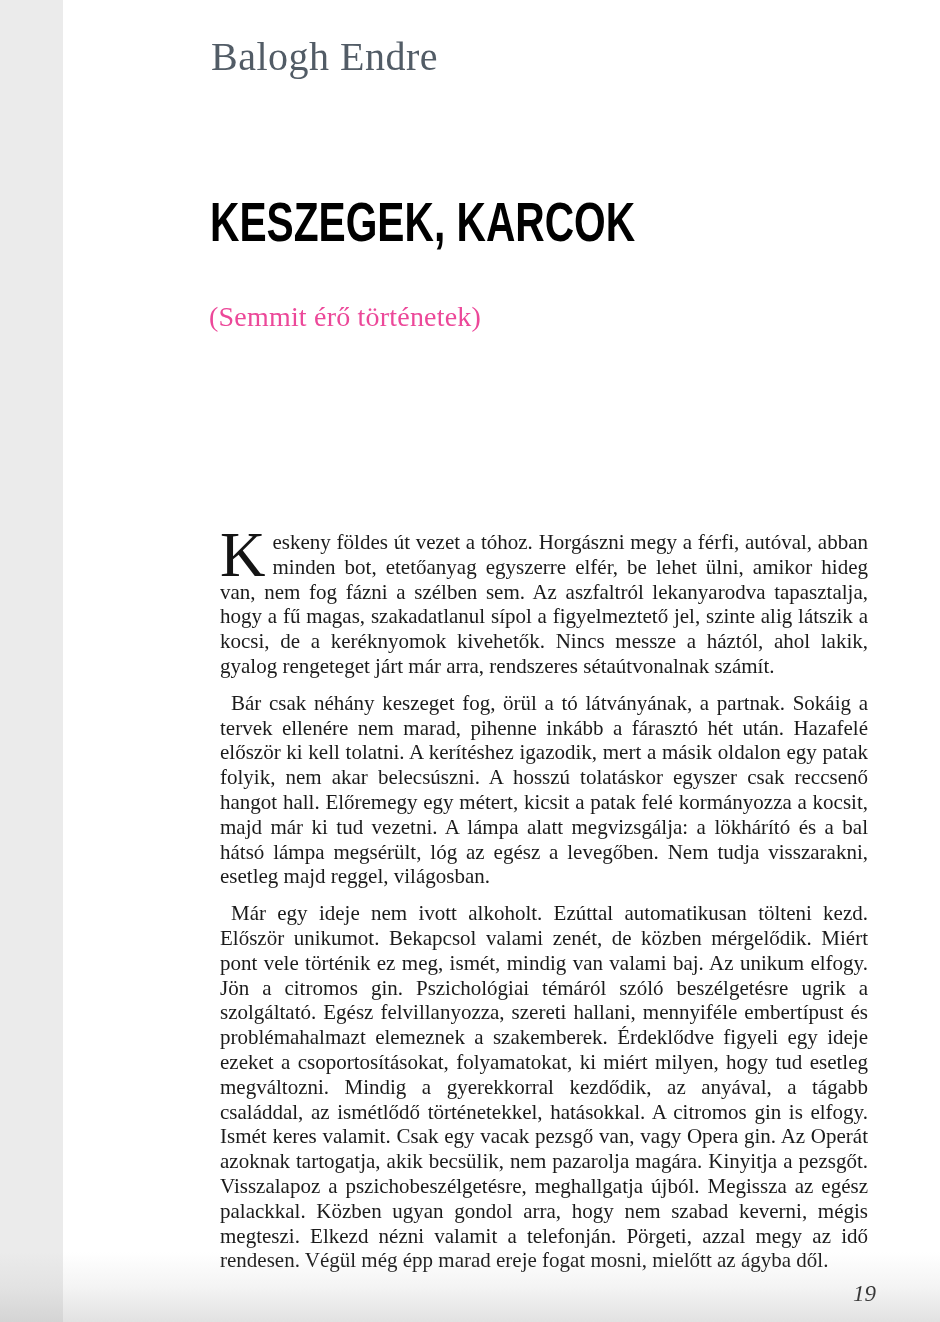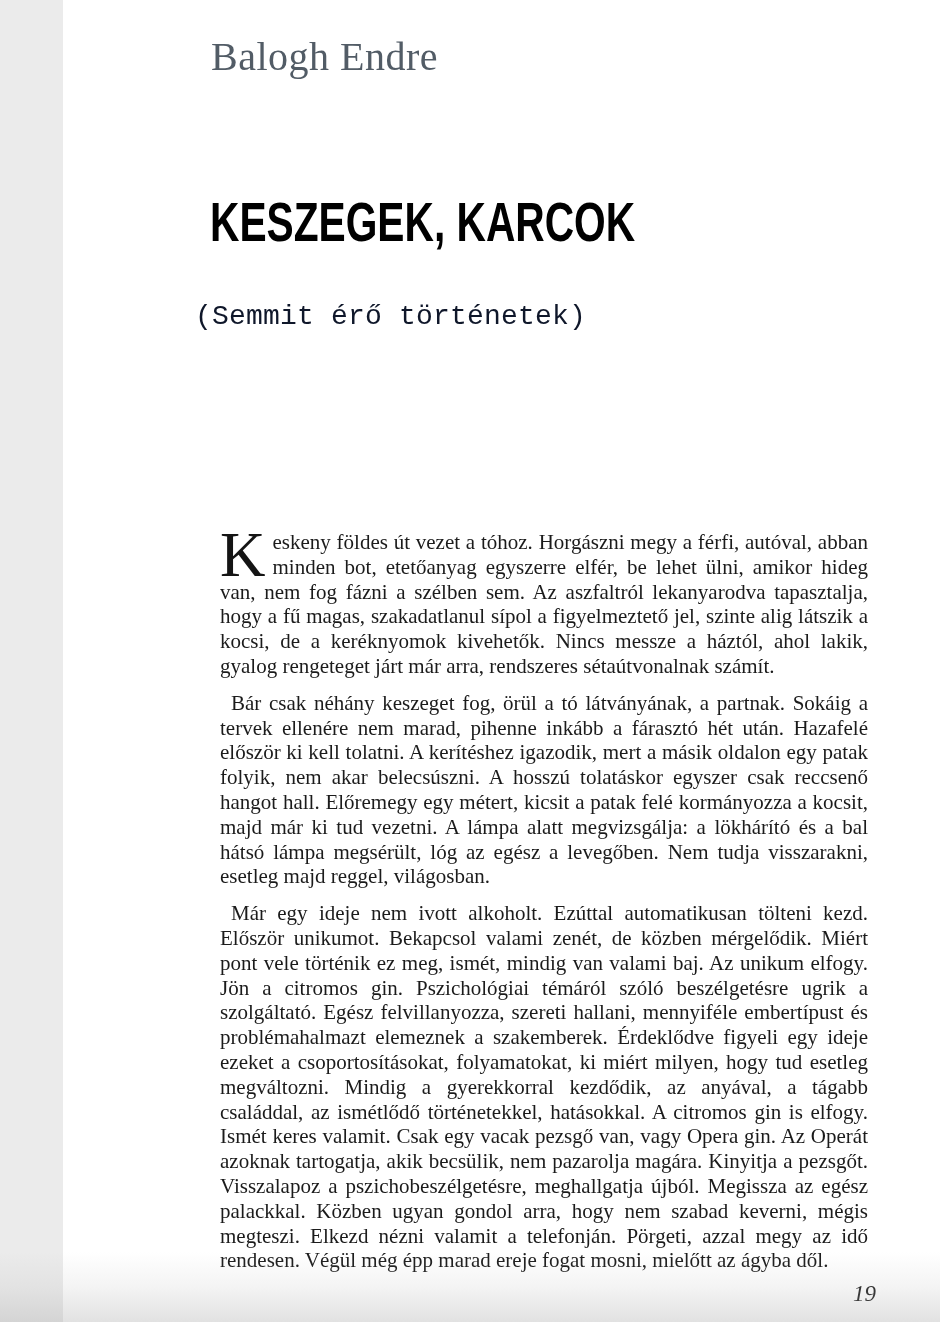--- a/index.html
+++ b/index.html
@@ -45,26 +45,26 @@
     font-size: 55px;
     letter-spacing: 0px;
     color: #000000;
     white-space: nowrap;
     transform: scaleX(0.74);
     transform-origin: left center;
   }
 
   .subtitle {
     position: absolute;
-    left: 195px;
+    left: 209px;
     top: 301px;
-    font-family: Liberation Mono, monospace;
+    font-family: Liberation Serif, serif;
     font-size: 28px;
     letter-spacing: 0.2px;
-    color: #0f172a;
+    color: #ec4899;
     white-space: nowrap;
   }
 
   .body-text {
     position: absolute;
     left: 208px;
     top: 518px;
     width: 672px;
     font-family: "Liberation Serif", serif;
     font-size: 21px;

